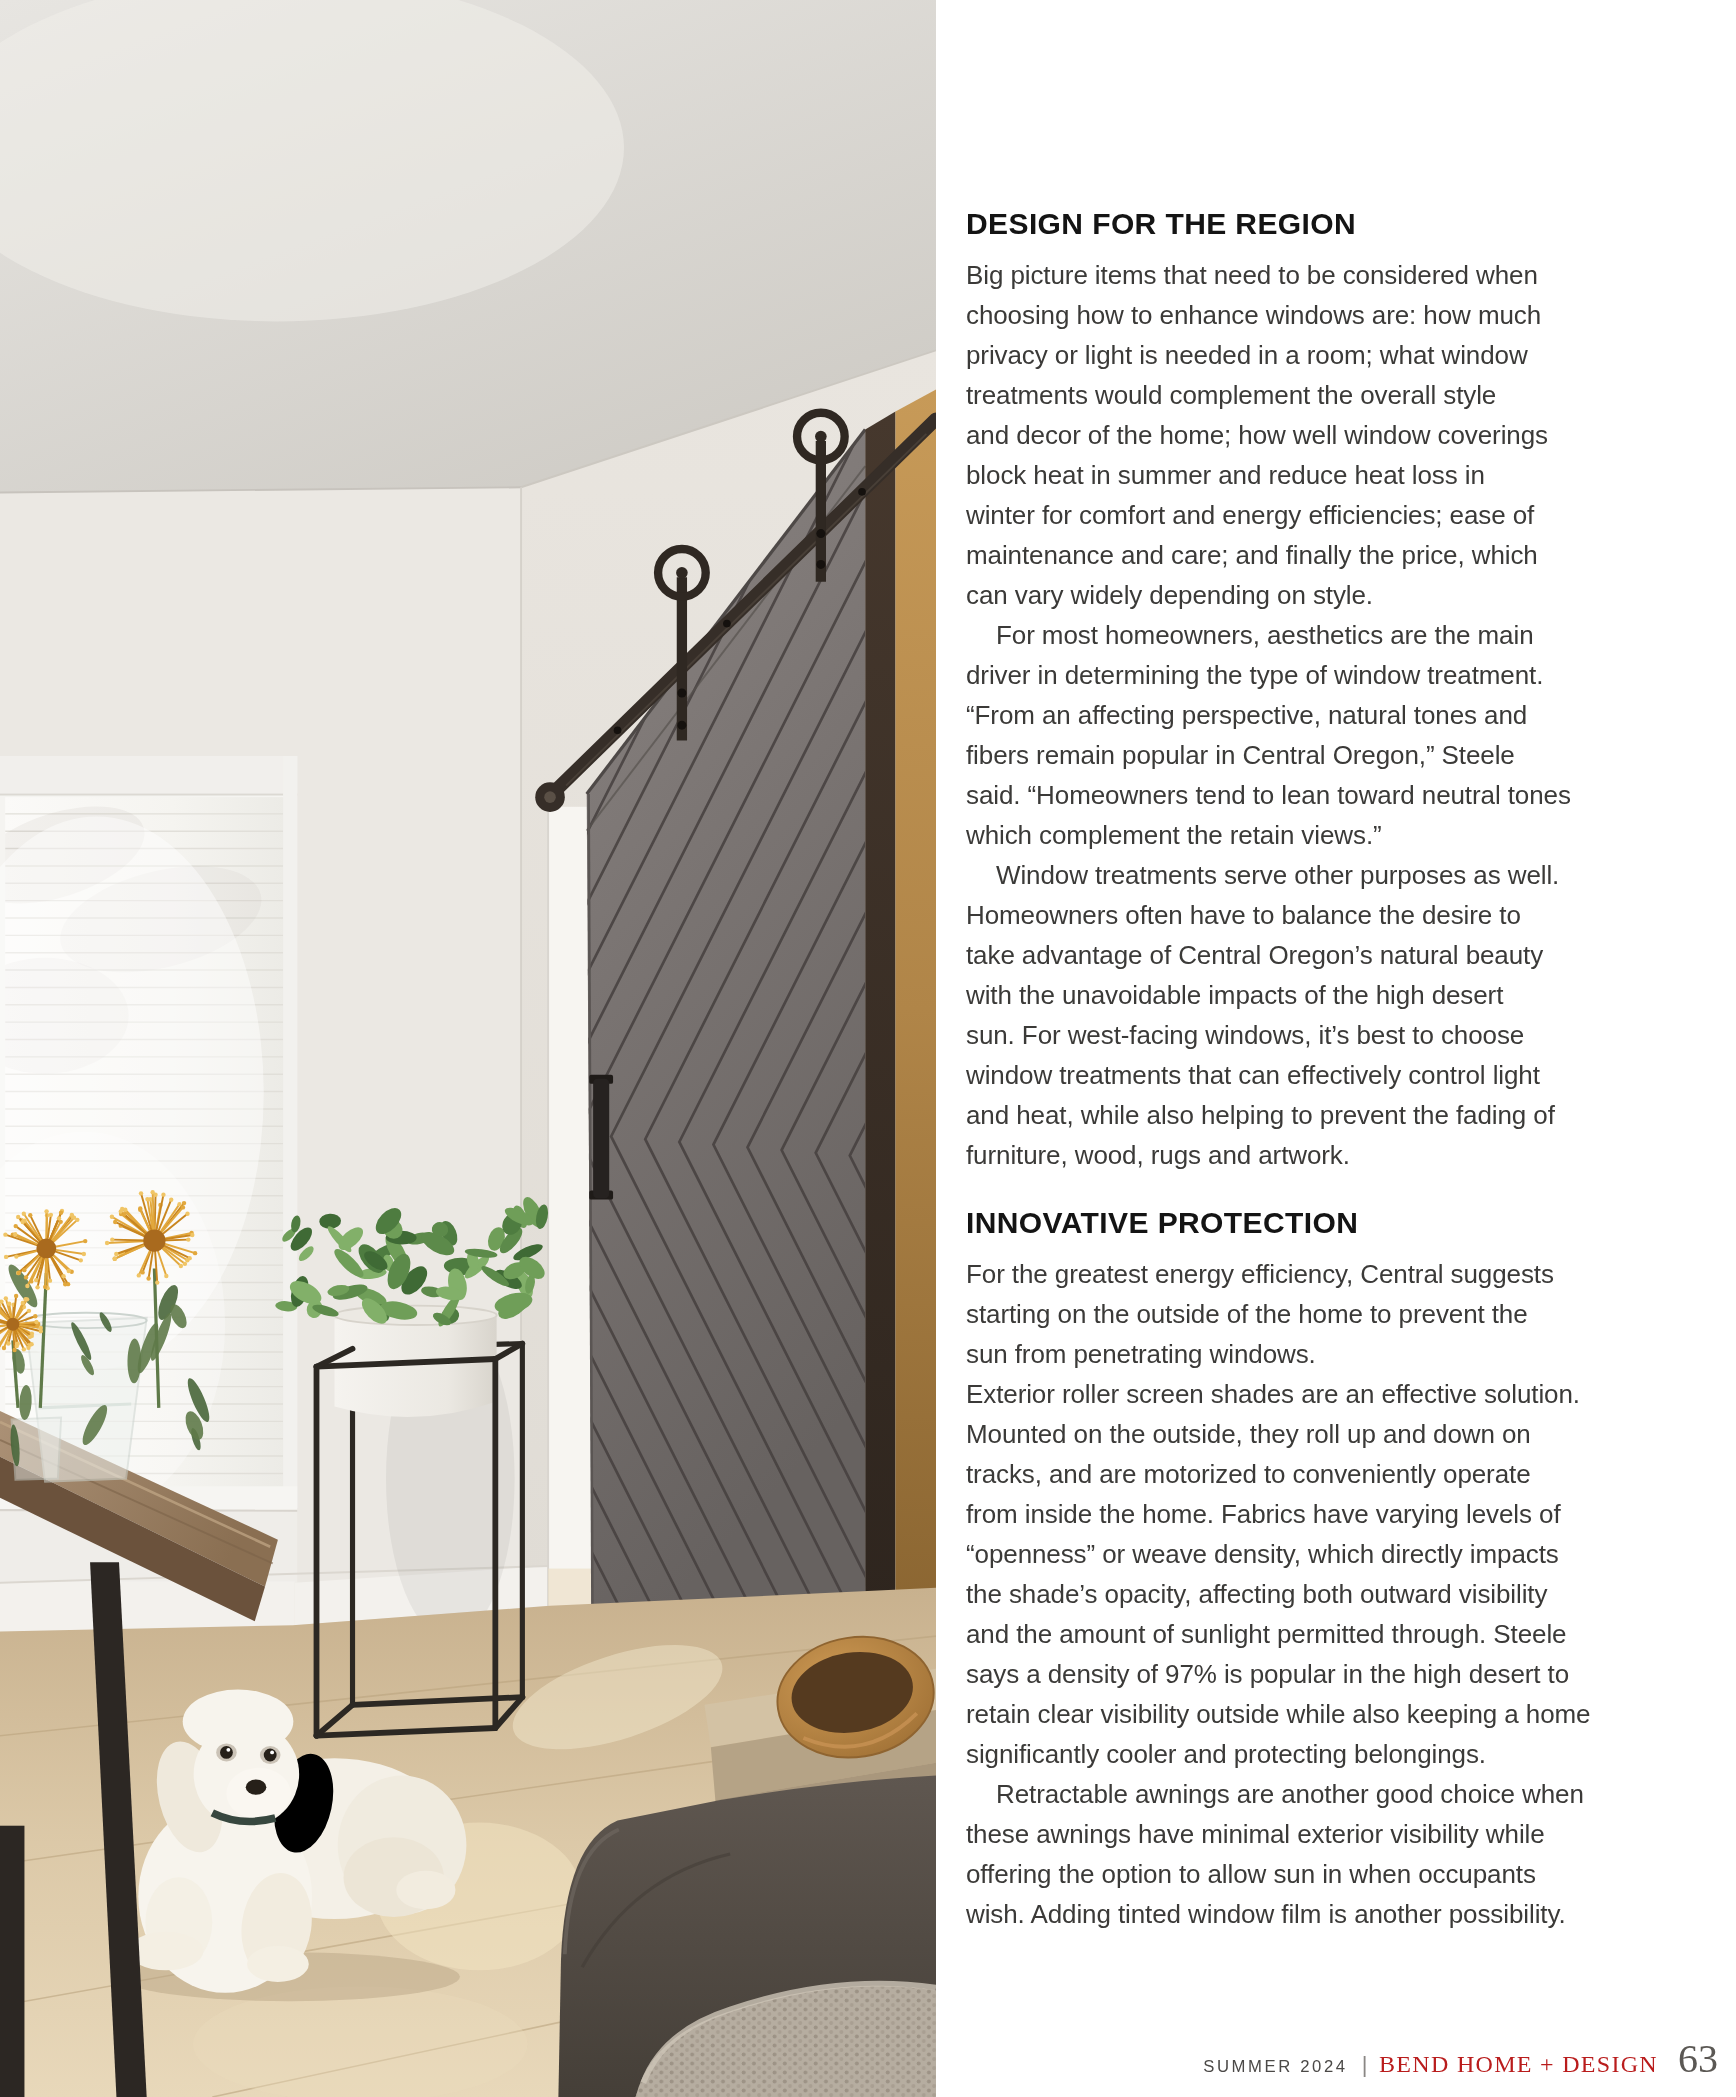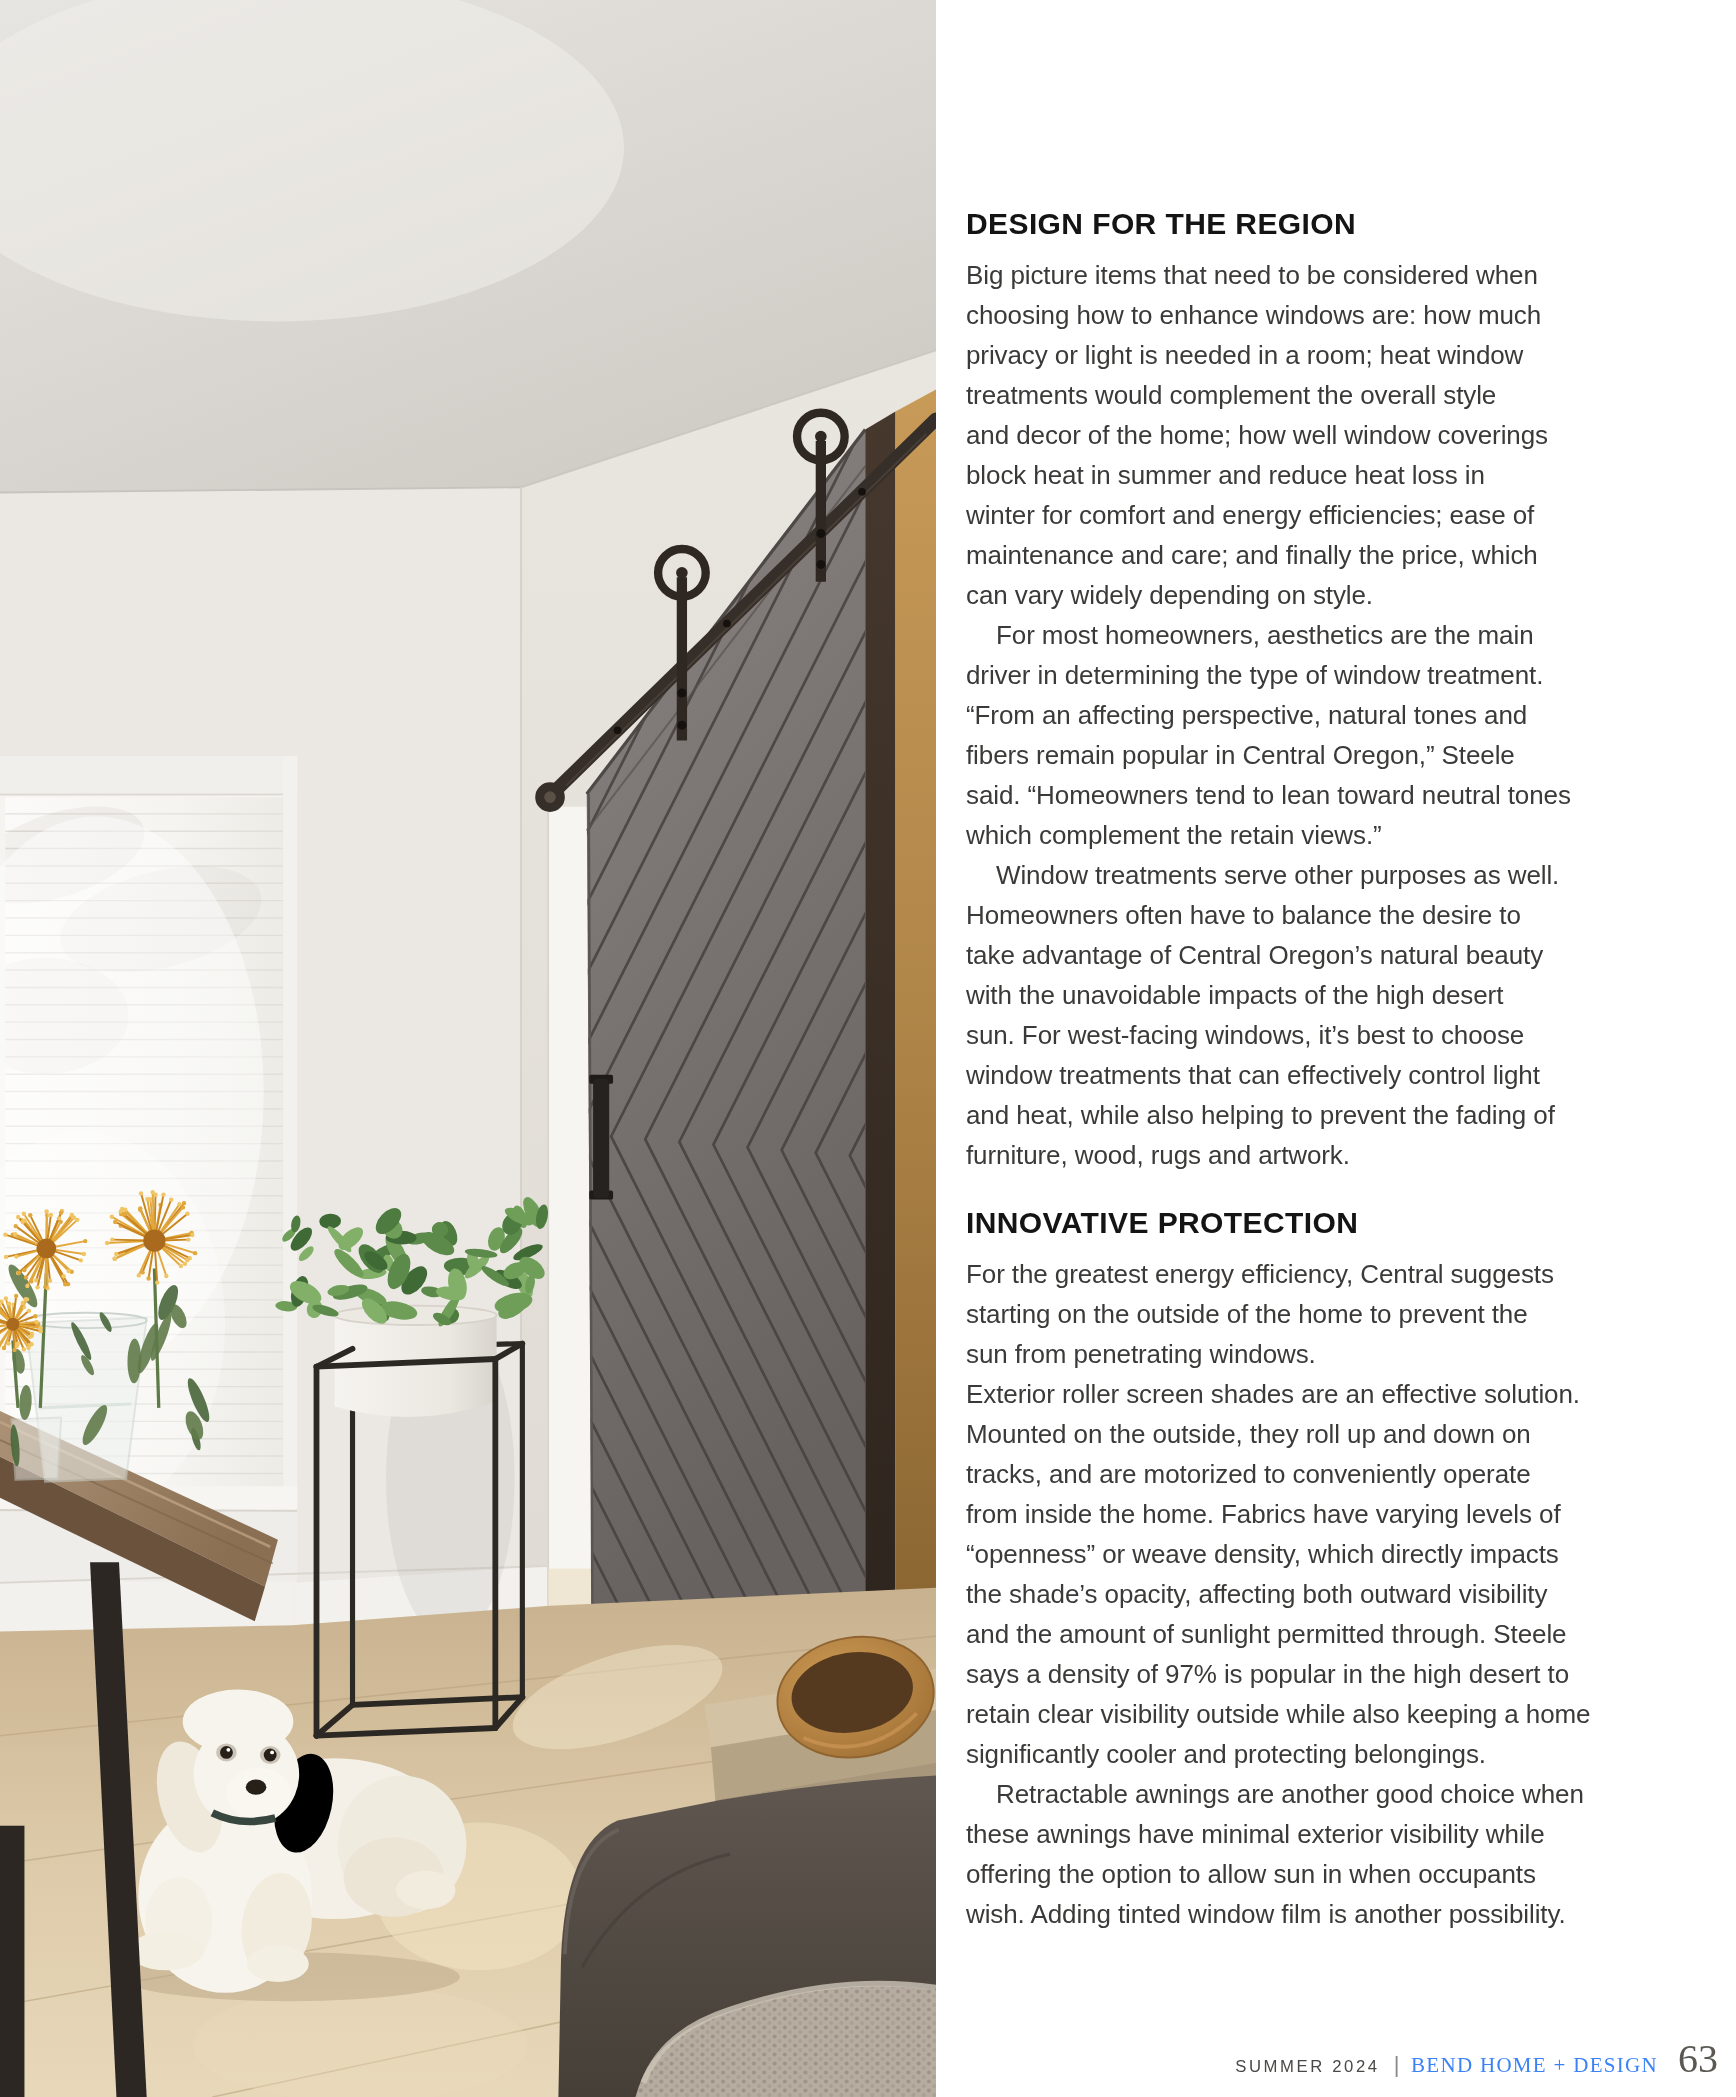--- a/index.html
+++ b/index.html
@@ -13,22 +13,22 @@
         margin:0 0 13px 0;line-height:36px;}
   .section + .section{margin-top:30px;}
   .para{margin:0;}
   .line{font-size:26px;line-height:40px;height:40px;white-space:nowrap;
         letter-spacing:-0.1px;font-weight:400;color:#3b3a38;}
   .para.indent .line:first-child{padding-left:30px;}
 
   .footer{position:absolute;right:18px;bottom:15.4px;display:flex;align-items:baseline;}
   .footer .issue{font-size:16.7px;letter-spacing:2.6px;color:#4b4947;}
   .footer .sep{font-size:22px;color:#8a8784;font-weight:300;margin:0 11.6px 0 14px;}
-  .footer .mag{font-family:"Liberation Serif","DejaVu Serif",serif;font-size:21px;
-        letter-spacing:1.3px;color:#3b82f6;}
+  .footer .mag{font-family:"Liberation Serif","DejaVu Serif",serif;font-size:24px;
+        letter-spacing:1.3px;color:#b91c1c;}
   .footer .pageno{font-family:"Liberation Serif","DejaVu Serif",serif;font-size:40px;
         color:#5b5854;margin-left:20px;}
 </style>
 </head>
 <body>
 
 <div class="page">
 
   <div class="photo-wrap">
   <svg viewBox="0 0 1455 3262" preserveAspectRatio="none">
@@ -692,21 +692,21 @@
   </svg>
   </div>
 
   <div class="article">
     <div class="section">
       <h2 class="section-heading">DESIGN FOR THE REGION</h2>
       <div>
           <div class="para">
             <div class="line">Big picture items that need to be considered when</div>
             <div class="line">choosing how to enhance windows are: how much</div>
-            <div class="line">privacy or light is needed in a room; heat window</div>
+            <div class="line">privacy or light is needed in a room; what window</div>
             <div class="line">treatments would complement the overall style</div>
             <div class="line">and decor of the home; how well window coverings</div>
             <div class="line">block heat in summer and reduce heat loss in</div>
             <div class="line">winter for comfort and energy efficiencies; ease of</div>
             <div class="line">maintenance and care; and finally the price, which</div>
             <div class="line">can vary widely depending on style.</div>
           </div>
           <div class="para indent">
             <div class="line">For most homeowners, aesthetics are the main</div>
             <div class="line">driver in determining the type of window treatment.</div>

